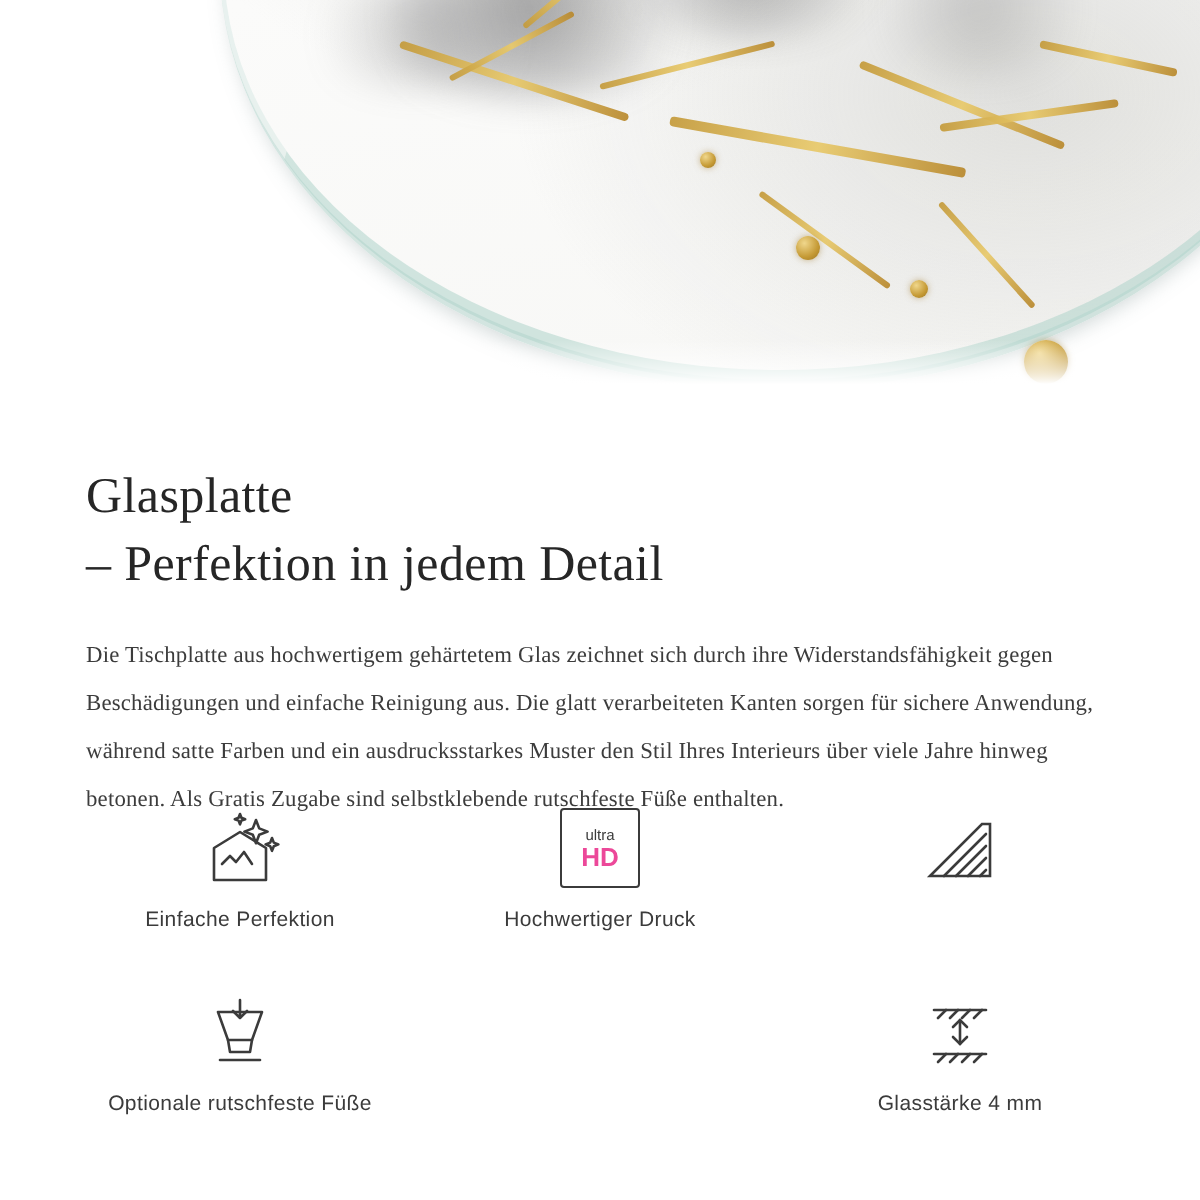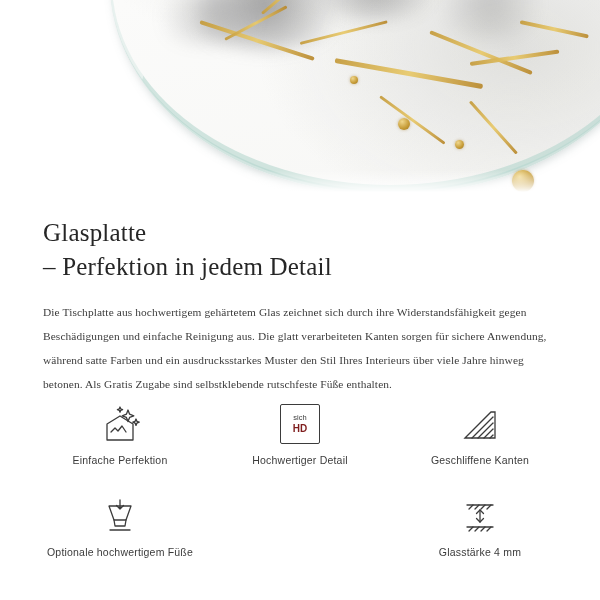--- a/index.html
+++ b/index.html
@@ -90,21 +90,21 @@
     position: absolute;
     left: 0;
     top: 196px;
     width: 600px;
   }
   .headline {
     font-family: "Liberation Serif", serif;
     font-size: 25px;
     color: #262626;
     line-height: 34px;
-    margin: 20px 0 0 43px;
+    margin: 36px 0 0 43px;
     font-weight: 400;
     letter-spacing: 0.2px;
   }
   .headline .l2 { display: block; }
   .body-copy {
     margin: 16px 43px 0 43px;
     width: 514px;
     font-family: Liberation Serif, serif;
     font-size: 11.4px;
     line-height: 24px;
@@ -198,56 +198,55 @@
             <path d="M39 17 l0.9 2.3 2.3 0.9 -2.3 0.9 -0.9 2.3 -0.9 -2.3 -2.3 -0.9 2.3 -0.9 Z"></path>
             <path d="M23 5 l0.7 1.9 1.9 0.7 -1.9 0.7 -0.7 1.9 -0.7 -1.9 -1.9 -0.7 1.9 -0.7 Z"></path>
           </svg>
         </div>
         <div class="feature-label">Einfache Perfektion</div>
       </div>
 
       <div class="feature">
         <div class="feature-icon">
           <div style="width:38px;height:38px;border:1.3px solid #3b3b3b;border-radius:2px;display:flex;flex-direction:column;align-items:center;justify-content:center;">
-            <span style="font-size:7.5px;color:#3b3b3b;line-height:9px;">sich</span>
-            <span style="font-size:10px;font-weight:bold;color:#7f1d1d;line-height:14px;">HD</span>
+            <span style="font-size:7.5px;color:#3b3b3b;line-height:9px;">ultra</span>
+            <span style="font-size:13px;font-weight:bold;color:#ec4899;line-height:14px;">HD</span>
           </div>
         </div>
-        <div class="feature-label">Hochwertiger Detail</div>
+        <div class="feature-label">Hochwertiger Druck</div>
       </div>
 
       <div class="feature">
         <div class="feature-icon">
           <svg width="42" height="40" viewBox="0 0 42 40" fill="none" stroke="#3b3b3b" stroke-width="1.3" stroke-linecap="round">
             <path d="M6 34 L32 8 L36 8 L36 34 Z"></path>
             <path d="M13 34 L34 13"></path>
             <path d="M19 34 L34 19"></path>
             <path d="M25 34 L34 25"></path>
             <path d="M31 34 L34 31"></path>
           </svg>
         </div>
-        <div class="feature-label">Geschliffene Kanten</div>
       </div>
     </div>
 
     <div class="row-gap"></div>
 
     <div class="feature-row">
 
 
       <div class="feature">
         <div class="feature-icon">
           <svg width="42" height="40" viewBox="0 0 42 40" fill="none" stroke="#3b3b3b" stroke-width="1.3" stroke-linejoin="round" stroke-linecap="round">
             <path d="M10 10 L32 10 L27 24 L15 24 Z"></path>
             <path d="M15 24 L16 30 L26 30 L27 24"></path>
             <path d="M11 34 L31 34"></path>
             <path d="M21 4 L21 13 M17.5 9.5 L21 13 L24.5 9.5"></path>
           </svg>
         </div>
-        <div class="feature-label">Optionale hochwertigem Füße</div>
+        <div class="feature-label">Optionale rutschfeste Füße</div>
       </div>
 
       <div class="feature">
         <div class="feature-icon">
           <svg width="42" height="40" viewBox="0 0 42 40" fill="none" stroke="#3b3b3b" stroke-width="1.3" stroke-linecap="round">
             <path d="M8 9 L34 9"></path>
             <path d="M8 31 L34 31"></path>
             <path d="M10 13 L14 9 M16 13 L20 9 M22 13 L26 9 M28 13 L32 9"></path>
             <path d="M10 35 L14 31 M16 35 L20 31 M22 35 L26 31 M28 35 L32 31"></path>
             <path d="M21 14 L21 26"></path>

